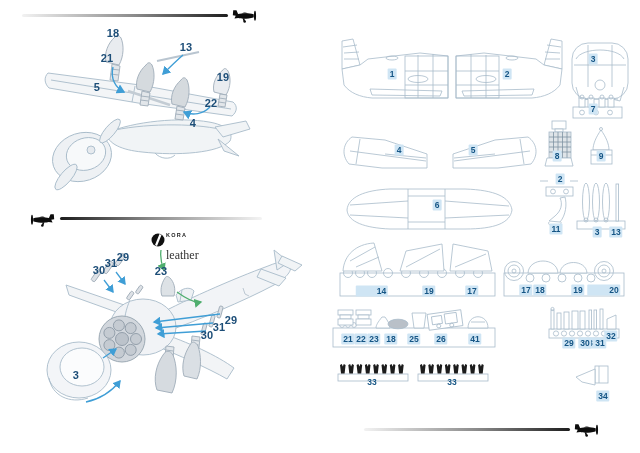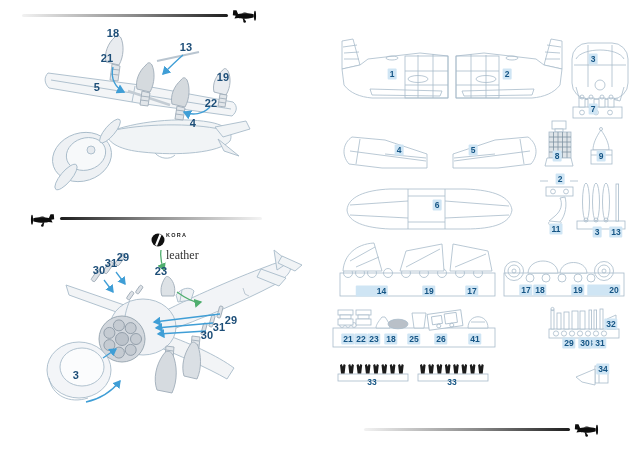--- a/index.html
+++ b/index.html
@@ -436,24 +436,24 @@
   <span class="plabel" style="left:361px;top:339px;">22</span>
   <span class="plabel" style="left:374px;top:339px;">23</span>
   <span class="plabel" style="left:391px;top:339px;">18</span>
   <span class="plabel" style="left:414px;top:339px;">25</span>
   <span class="plabel" style="left:441px;top:339px;">26</span>
   <span class="plabel" style="left:475px;top:339px;">41</span>
   <span class="plabel" style="left:588px;top:343px;">28</span>
   <span class="plabel" style="left:569px;top:343px;">29</span>
   <span class="plabel" style="left:585px;top:343px;">30</span>
   <span class="plabel" style="left:600px;top:343px;">31</span>
-  <span class="plabel" style="left:611px;top:324px;">32</span>
+  <span class="plabel" style="left:611px;top:336px;">32</span>
   <span class="plabel plain" style="left:372px;top:382px;">33</span>
   <span class="plabel plain" style="left:452px;top:382px;">33</span>
-  <span class="plabel" style="left:603px;top:369px;">34</span>
+  <span class="plabel" style="left:603px;top:396px;">34</span>
 
   <div class="bar bar-ltr abs" style="left:364px;top:428px;width:206px;"></div>
   <svg class="abs" style="left:574px;top:421px;" width="26" height="17" viewBox="0 0 32 18">
     <g fill="#0d0d0d">
       <path d="M1.5,2.5 L5.5,2.5 L7.5,7.2 C13,5.8 21,5.8 26.5,7.4 L26.5,11.4 C20,13.2 11,13.2 7.8,12.2 L3,12.8 L4.6,9.2 L1,8.8 Z"></path>
       <ellipse cx="28.3" cy="9.3" rx="1.3" ry="6.3"></ellipse>
       <path d="M26.5,7.6 L29.6,9.3 L26.5,11 Z"></path>
       <path d="M13,12.5 L14.2,16.2 L16.2,16.2 L15.2,12.8 Z"></path>
       <circle cx="15.6" cy="16.4" r="1.6"></circle>
       <path d="M12,6.4 C14,4.9 17.5,4.9 19.5,6.6 Z"></path>

